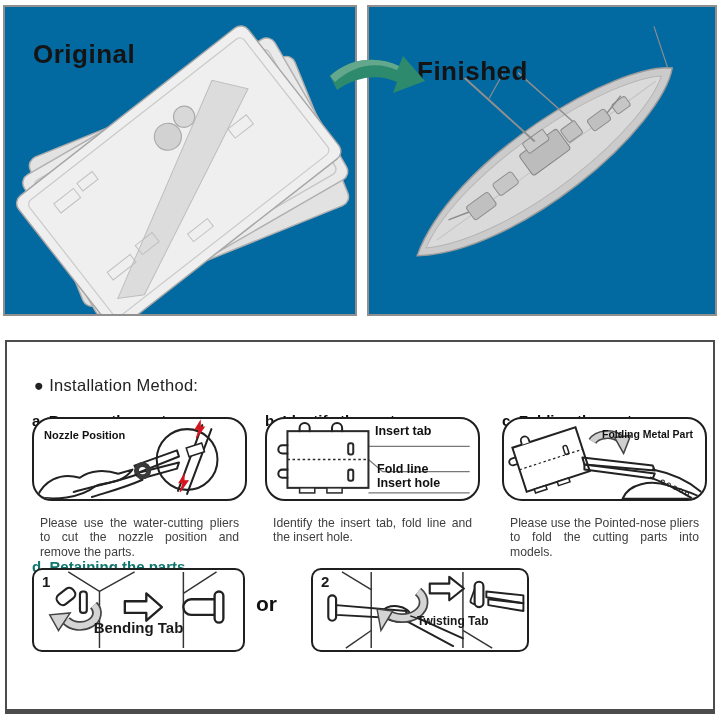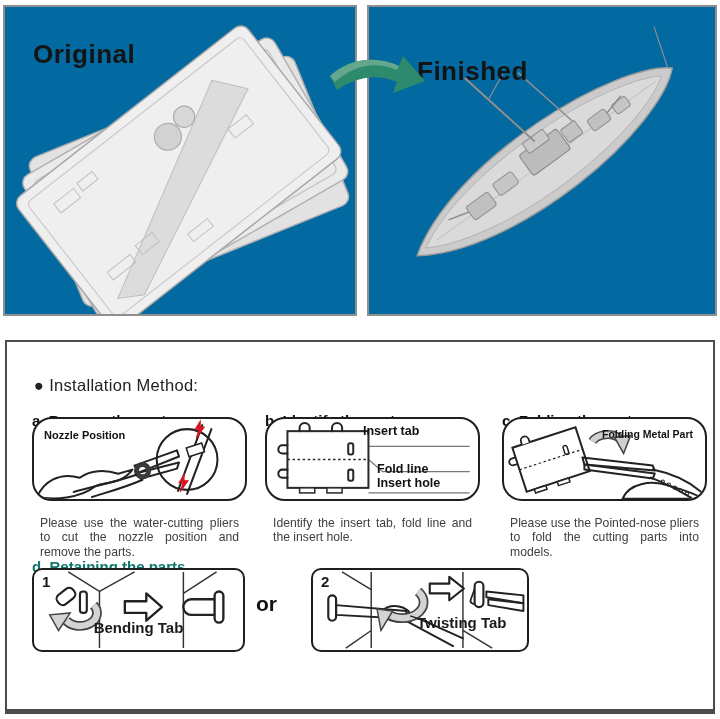--- a/index.html
+++ b/index.html
@@ -30,35 +30,35 @@
   #step-c{left:495px;width:205px;}
   .step-title{position:absolute;top:0;left:0;font-size:15px;font-weight:bold;color:#101010;}
   .frame{position:absolute;top:20px;left:0;right:0;height:84px;border:2.5px solid #1f1f1f;
     border-radius:20px;background:#fff;box-sizing:border-box;overflow:hidden;}
   .frame svg{position:absolute;left:0;top:0;width:100%;height:100%;}
   .caption{position:absolute;top:111px;left:0;right:0;margin:8px;font-size:12.2px;
     line-height:1.17;text-align:justify;color:#404040;}
   .diagram-label{position:absolute;font-weight:bold;color:#111;z-index:2;}
   .lbl-nozzle{left:10px;top:10px;font-size:11px;}
   .lbl-part{font-size:12.5px;}
-  .lbl-insert-tab{left:96px;top:5px;}
+  .lbl-insert-tab{left:108px;top:5px;}
   .lbl-fold-line{left:110px;top:43px;}
   .lbl-insert-hole{left:110px;top:57px;}
   .lbl-folding{left:98px;top:9px;font-size:10.5px;}
   
   #step-d-title{position:absolute;left:25px;top:201px;font-size:15px;font-weight:bold;color:#0f766e;}
   .d-frame{position:absolute;top:226px;height:84px;border:2.5px solid #1f1f1f;border-radius:10px;
     background:#fff;box-sizing:border-box;overflow:hidden;}
   #d-box-1{left:25px;width:213px;}
   #d-box-2{left:304px;width:218px;}
   .d-frame svg{position:absolute;left:0;top:0;width:100%;height:100%;}
   .d-number{position:absolute;left:8px;top:3px;font-size:15px;font-weight:bold;z-index:2;}
   .lbl-bending{position:absolute;left:20%;width:60%;bottom:14px;text-align:center;
     font-size:15px;font-weight:bold;z-index:2;}
-  .lbl-twisting{position:absolute;left:104px;top:44px;font-size:15px;font-weight:bold;z-index:2;}
+  .lbl-twisting{position:absolute;left:104px;top:44px;font-size:12px;font-weight:bold;z-index:2;}
   #d-or{position:absolute;left:249px;top:250px;font-size:21px;font-weight:bold;color:#111;}
   .stroke{fill:none;stroke:#222;stroke-width:2;stroke-linecap:round;stroke-linejoin:round;}
   .thin{fill:none;stroke:#777;stroke-width:1.2;}
 </style>
 </head>
 <body>
 
 <div id="stage">
 
   <section class="photo-panel" id="panel-original">

